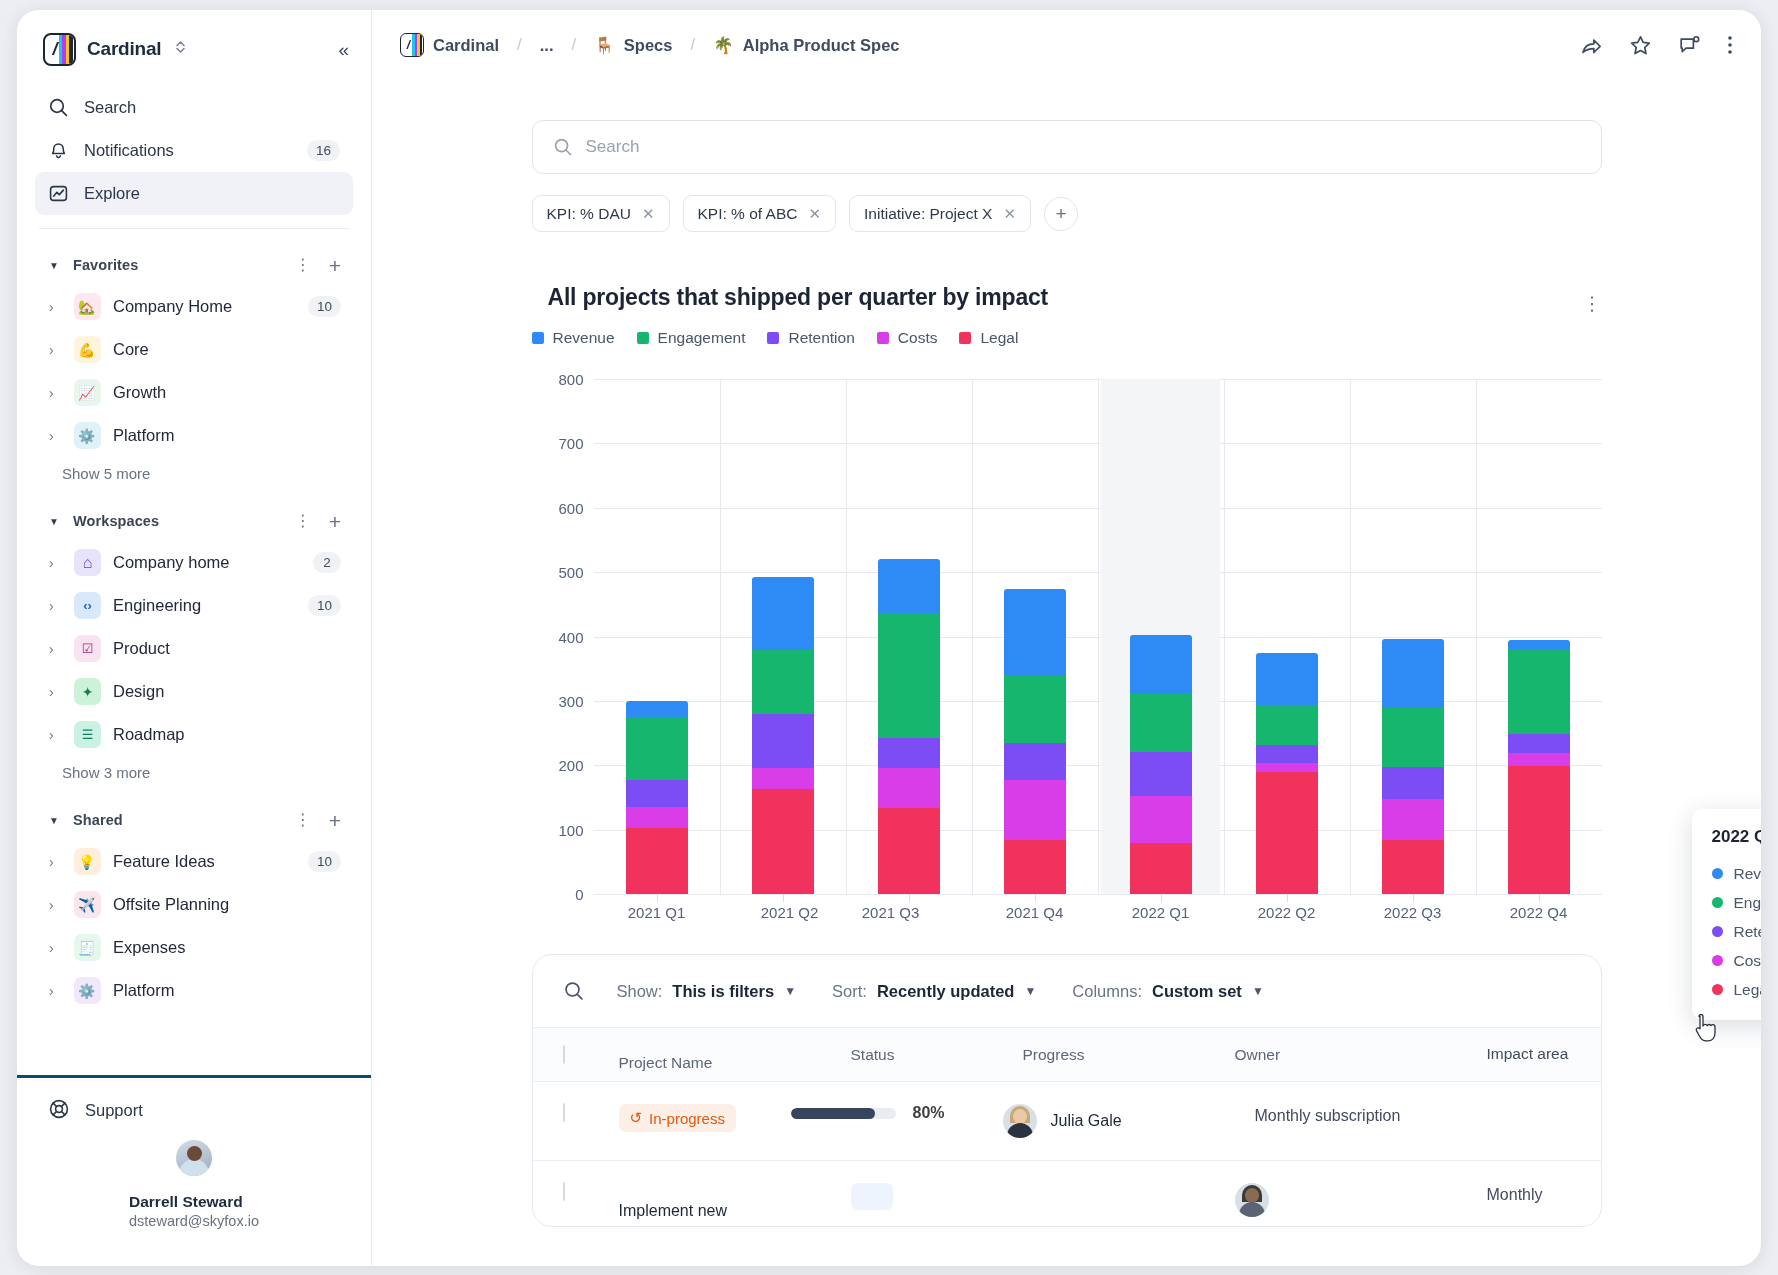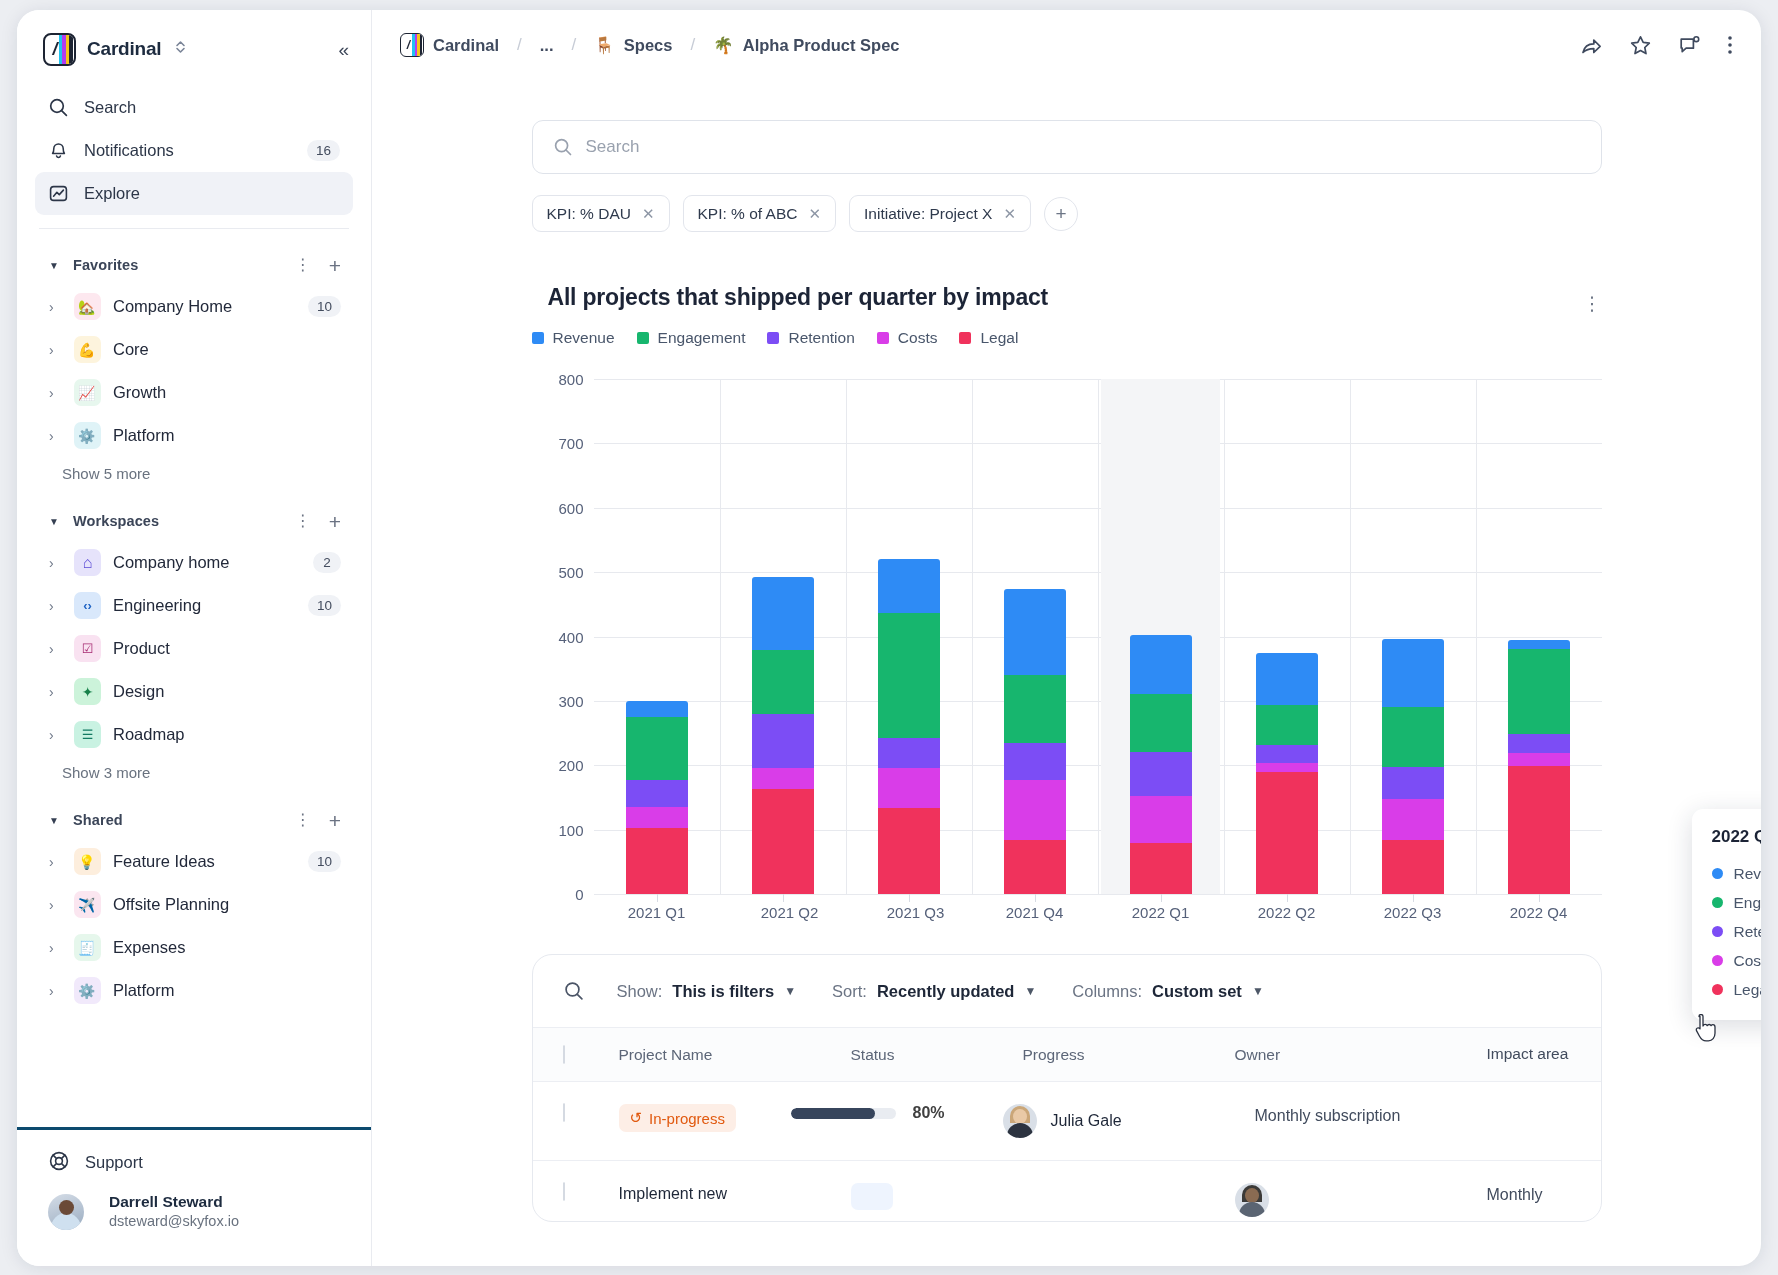--- a/index.html
+++ b/index.html
@@ -93,21 +93,21 @@
   .show-more {
     padding: 4px 30px 4px 45px; color: #69727f; font-size: 15px; cursor: pointer; height: 32px;
     display: flex; align-items: center;
   }
 
   .sb-foot { border-top: 3px solid #0c4a6e; padding: 10px 18px 34px 18px; }
   .support-row {
     display: flex; align-items: center; gap: 15px; height: 46px;
     padding: 0 13px; color: #2c3648; font-size: 16.5px; cursor: pointer; border-radius: 9px;
   }
-  .user-row { display: flex; align-items: center; gap: 25px; padding: 6px 13px 0 13px; cursor: pointer; }
+  .user-row { display: flex; align-items: center; gap: 16px; padding: 6px 13px 0 13px; cursor: pointer; flex-direction: column; }
   .avatar {
     width: 36px; height: 36px; border-radius: 50%; flex: 0 0 36px;
     background: linear-gradient(160deg,#cfd8e3 10%,#9fb0c4 90%); position: relative; overflow: hidden;
   }
   .avatar .head { position: absolute; width: 15px; height: 15px; border-radius: 50%; background: #6b4a37; left: 10.5px; top: 6px; }
   .avatar .body { position: absolute; width: 30px; height: 17px; border-radius: 15px 15px 0 0; background: #cfe0ef; left: 3px; bottom: 0; }
   .uname { font-size: 15.5px; font-weight: 700; color: #1d2b3f; line-height: 1.35; }
   .umail { font-size: 14.5px; color: #69727f; line-height: 1.35; }
 
   
@@ -216,21 +216,21 @@
   }
   .trow {
     display: flex; align-items: flex-start; border-top: 1px solid #eceef3; padding: 22px 0 22px 30px;
     font-size: 16px; color: #1e2738;
   }
   .cb {
     width: 21px; height: 21px; border: 1.6px solid #d5dae2; border-radius: 6px; flex: 0 0 21px;
     background: #fff; cursor: pointer; margin-top: 1px;
   }
   .c-chk { width: 56px; flex: 0 0 56px; }
-  .c-name { width: 232px; flex: 0 0 232px; line-height: 1.38; }
+  .c-name { width: 232px; flex: 0 0 232px; line-height: 1.38; margin-top: 17px; }
   .c-status { width: 172px; flex: 0 0 172px; }
   .c-prog { width: 212px; flex: 0 0 212px; }
   .c-owner { width: 252px; flex: 0 0 252px; }
   .c-impact { flex: 1; line-height: 1.45; color: #414b5d; }
   .badge-prog {
     display: inline-flex; align-items: center; gap: 7px; background: #fdeee6;
     color: #e1590f; border-radius: 7px; padding: 5px 11px; font-size: 15px; white-space: nowrap;
   }
   .pbar-wrap { display: flex; align-items: center; gap: 17px; }
   .pbar { width: 105px; height: 11px; border-radius: 7px; background: #e9ecf1; overflow: hidden; }
@@ -621,21 +621,21 @@
                 <div class="seg" style="background: rgb(240, 50, 92); bottom: 0%; height: 50.3797%;"></div>
                 <div class="seg" style="background: rgb(217, 61, 232); bottom: 50.3797%; height: 5.06329%;"></div>
                 <div class="seg" style="background: rgb(124, 77, 245); bottom: 55.443%; height: 7.34177%;"></div>
                 <div class="seg" style="background: rgb(23, 182, 110); bottom: 62.7848%; height: 33.6709%;"></div>
                 <div class="seg" style="background: rgb(46, 139, 245); bottom: 96.4557%; height: 3.5443%;"></div>
               </div>
             </div>
           <div class="xlabels" id="xlabels">
               <div style="left: 63px;">2021 Q1</div>
               <div style="left: 196px;">2021 Q2</div>
-              <div style="left: 322px;">2021 Q3</div>
+              <div style="left: 297px;">2021 Q3</div>
               <div style="left: 441px;">2021 Q4</div>
               <div style="left: 567px;">2022 Q1</div>
               <div style="left: 693px;">2022 Q2</div>
               <div style="left: 819px;">2022 Q3</div>
               <div style="left: 945px;">2022 Q4</div>
             </div>
 
           <div class="tooltip">
             <div class="tt-title">2022 Q1</div>
             <div id="ttrows">

